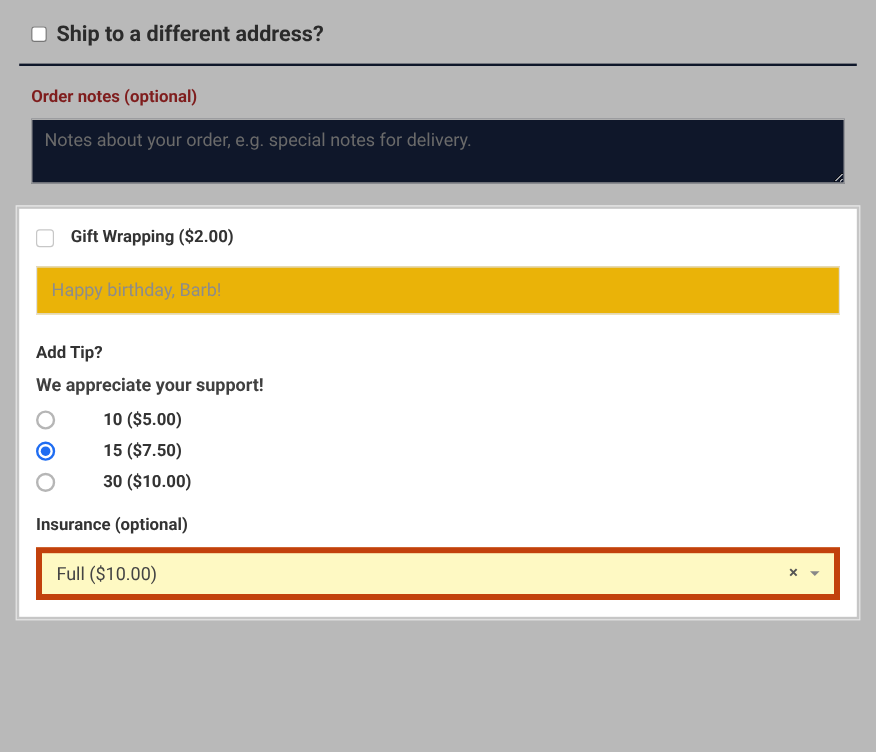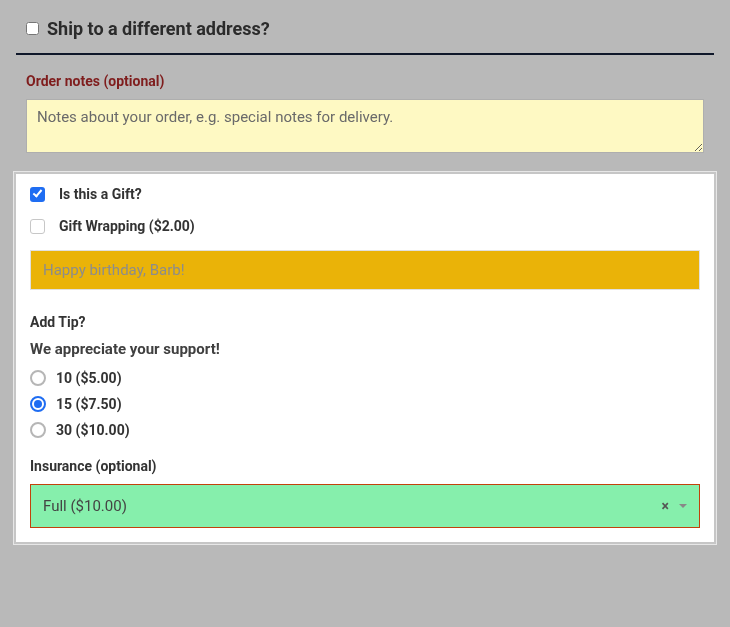--- a/index.html
+++ b/index.html
@@ -37,21 +37,21 @@
     .order-notes-section .label {
       font-size: 14px;
       font-weight: 700;
       color: #7f1d1d;
       margin-bottom: 10px;
     }
     .order-notes-section textarea {
       width: 100%;
       height: 54px;
       border: 1px solid #aeaeae;
-      background: #fef9c3;
+      background: #0f172a;
       font-size: 15px;
       color: #6a6a6a;
       padding: 8px 10px;
       resize: both;
       font-family: inherit;
     }
     .order-notes-section textarea::placeholder {
       color: #6a6a6a;
     }
     .highlight-panel {
@@ -131,20 +131,21 @@
     .sub-text {
       font-size: 15px;
       color: #404040;
       margin: 8px 0 12px 0;
       font-weight: bold;
     }
     .radio-row {
       display: flex;
       align-items: center;
       margin: 10px 0;
+      gap: 30px;
     }
     .radio-row input[type="radio"] {
       margin: 0 10px 0 0;
     }
     .radio-empty {
       appearance: none;
       width: 16px;
       height: 16px;
       border: 2px solid #b6b6b6;
       border-radius: 50%;
@@ -173,22 +174,22 @@
     }
     .radio-row label {
       font-size: 14px;
       font-weight: 700;
       color: #333;
     }
     .insurance-section { margin-top: 20px; }
     .select-box {
       width: 100%;
       height: 44px;
-      border: 1px solid #c2410c;
-      background: #86efac;
+      border: 5px solid #c2410c;
+      background: #fef9c3;
       display: flex;
       align-items: center;
       padding: 0 12px;
       cursor: pointer;
     }
     .select-box .value {
       flex: 1;
       font-size: 15px;
       color: #444;
     }
@@ -217,24 +218,20 @@
   </div>
 
   <div class="order-notes-section">
     <div class="label">Order notes (optional)</div>
     <textarea placeholder="Notes about your order, e.g. special notes for delivery." style=""></textarea>
   </div>
 </div>
 
 <div class="highlight-panel">
 
-  <div class="row-check first">
-    <input type="checkbox" class="cb-blue" checked="" style="">
-    <label>Is this a Gift?</label>
-  </div>
 
   <div class="row-check">
     <input type="checkbox" class="cb-empty" style="">
     <label>Gift Wrapping ($2.00)</label>
   </div>
 
   <input type="text" class="gift-msg-input" placeholder="Happy birthday, Barb!" style="">
 
   <div class="tip-section">
     <div class="field-label">Add Tip?</div>

